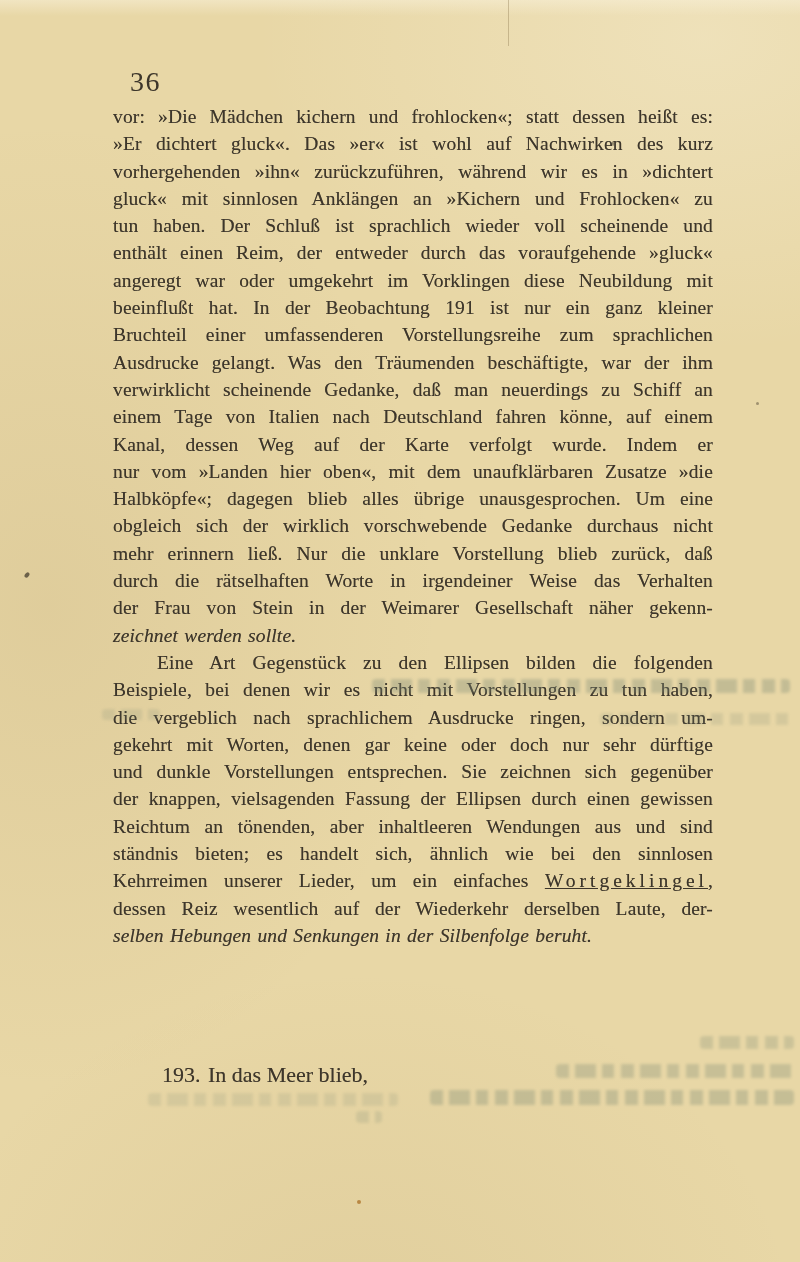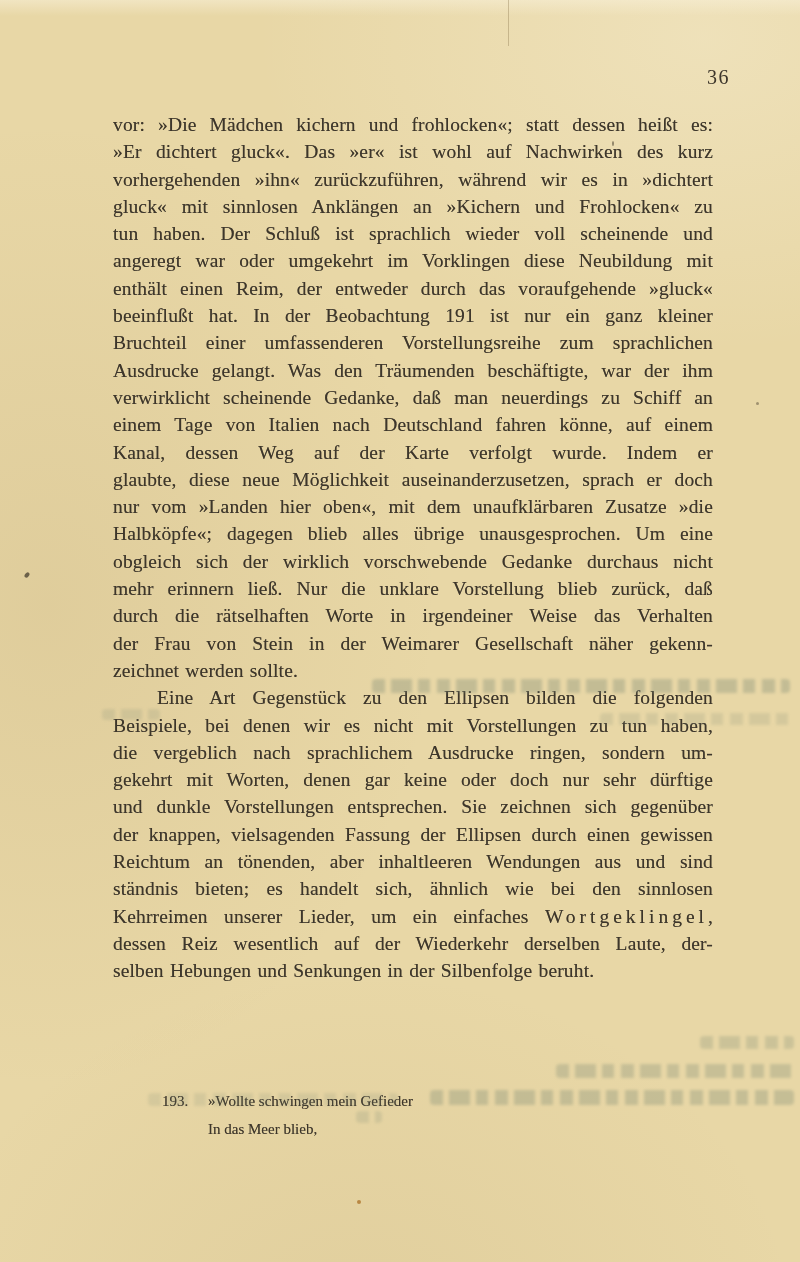--- a/index.html
+++ b/index.html
@@ -17,35 +17,35 @@
     position:absolute;inset:0;
     background:
       linear-gradient(180deg, rgba(248,240,216,.55) 0px, rgba(248,240,216,0) 16px),
       radial-gradient(90% 40% at 88% 3%, rgba(248,240,215,.40), rgba(248,240,215,0) 62%),
       radial-gradient(70% 55% at 6% 48%, rgba(146,116,62,.10), rgba(146,116,62,0) 70%),
       radial-gradient(85% 45% at 45% 106%, rgba(150,120,65,.09), rgba(150,120,65,0) 65%),
       var(--paper);
   }
   .pagenum{
     position:absolute;left:130px;top:66px;width:600px;
-    text-align:right;font-size:20px;letter-spacing:1.5px;color:var(--ink);
+    text-align:left;font-size:28px;letter-spacing:1.5px;color:var(--ink);
   }
   .textblock{
-    position:absolute;left:113px;top:111px;width:600px;
+    position:absolute;left:113px;top:103px;width:600px;
     font-size:19.5px;line-height:27.3px;color:var(--ink);
     letter-spacing:.15px;word-spacing:.06em;
     text-shadow:0 0 .4px rgba(61,54,43,.55);
   }
   .line{text-align:justify;text-align-last:justify;-moz-text-align-last:justify;white-space:nowrap0;}
-  .line.last{text-align-last:left;-moz-text-align-last:left;}
+  .line.last{text-align-last:left;font-style:italic;-moz-text-align-last:left;}
   .line.indent{text-indent:44px;}
-  .sperr{letter-spacing:4px;}
+  .sperr{letter-spacing:4px;text-decoration:underline;}
   .verse{
-    position:absolute;left:113px;top:1087px;width:600px;
-    font-size:15px;line-height:28px;color:var(--ink);
+    position:absolute;left:113px;top:1061px;width:600px;
+    font-size:22px;line-height:28px;color:var(--ink);
     text-shadow:0 0 .4px rgba(61,54,43,.5);
   }
   .vnum{position:absolute;left:49px;top:0;}
   .vlines{margin-left:95px;}
   
   .smudge{
     position:absolute;border-radius:4px;
     background:repeating-linear-gradient(90deg,
       var(--showthrough) 0 13px, transparent 13px 19px,
       var(--showthrough) 19px 40px, transparent 40px 46px,
@@ -72,29 +72,28 @@
 
 <div class="page">
   <div class="pagenum">36</div>
 
   <div class="textblock" id="body-text">
       <div class="line">vor: »Die Mädchen kichern und frohlocken«; statt dessen heißt es:</div>
       <div class="line">»Er dichtert gluck«. Das »er« ist wohl auf Nachwirken des kurz</div>
       <div class="line">vorhergehenden »ihn« zurückzuführen, während wir es in »dichtert</div>
       <div class="line">gluck« mit sinnlosen Anklängen an »Kichern und Frohlocken« zu</div>
       <div class="line">tun haben. Der Schluß ist sprachlich wieder voll scheinende und</div>
+      <div class="line">enthält einen Reim, der entweder durch das voraufgehende »gluck«</div>
       <div class="line">angeregt war oder umgekehrt im Vorklingen diese Neubildung mit</div>
-      <div class="line">enthält einen Reim, der entweder durch das voraufgehende »gluck«</div>
       <div class="line">beeinflußt hat. In der Beobachtung 191 ist nur ein ganz kleiner</div>
       <div class="line">Bruchteil einer umfassenderen Vorstellungsreihe zum sprachlichen</div>
       <div class="line">Ausdrucke gelangt. Was den Träumenden beschäftigte, war der ihm</div>
       <div class="line">verwirklicht scheinende Gedanke, daß man neuerdings zu Schiff an</div>
       <div class="line">einem Tage von Italien nach Deutschland fahren könne, auf einem</div>
       <div class="line">Kanal, dessen Weg auf der Karte verfolgt wurde. Indem er</div>
-      <div class="line">glaubte, diese neue Möglichkeit auseinanderzusetzen, sprach er doch</div>
       <div class="line">nur vom »Landen hier oben«, mit dem unaufklärbaren Zusatze »die</div>
       <div class="line">Halbköpfe«; dagegen blieb alles übrige unausgesprochen. Um eine</div>
       <div class="line">obgleich sich der wirklich vorschwebende Gedanke durchaus nicht</div>
       <div class="line">mehr erinnern ließ. Nur die unklare Vorstellung blieb zurück, daß</div>
       <div class="line">durch die rätselhaften Worte in irgendeiner Weise das Verhalten</div>
       <div class="line">der Frau von Stein in der Weimarer Gesellschaft näher gekenn-</div>
       <div class="line last">zeichnet werden sollte.</div>
       <div class="line indent">Eine Art Gegenstück zu den Ellipsen bilden die folgenden</div>
       <div class="line">Beispiele, bei denen wir es nicht mit Vorstellungen zu tun haben,</div>
       <div class="line">die vergeblich nach sprachlichem Ausdrucke ringen, sondern um-</div>
@@ -104,21 +103,20 @@
       <div class="line">Reichtum an tönenden, aber inhaltleeren Wendungen aus und sind</div>
       <div class="line">ständnis bieten; es handelt sich, ähnlich wie bei den sinnlosen</div>
       <div class="line">Kehrreimen unserer Lieder, um ein einfaches <span class="sperr">Wortgeklingel</span>,</div>
       <div class="line">dessen Reiz wesentlich auf der Wiederkehr derselben Laute, der-</div>
       <div class="line last">selben Hebungen und Senkungen in der Silbenfolge beruht.</div>
     </div>
 
   <div class="verse">
     <span class="vnum">193.</span>
     <div class="vlines" id="verse-lines">
-        <div class="vline">»Wollte schwingen mein Gefieder</div>
         <div class="vline">In das Meer blieb,</div>
       </div>
   </div>
 
   <div class="smudge s1"></div>
   <div class="smudge s2"></div>
   <div class="smudge s3"></div>
   <div class="smudge s4"></div>
   <div class="smudge s5"></div>
   <div class="smudge s6"></div>

